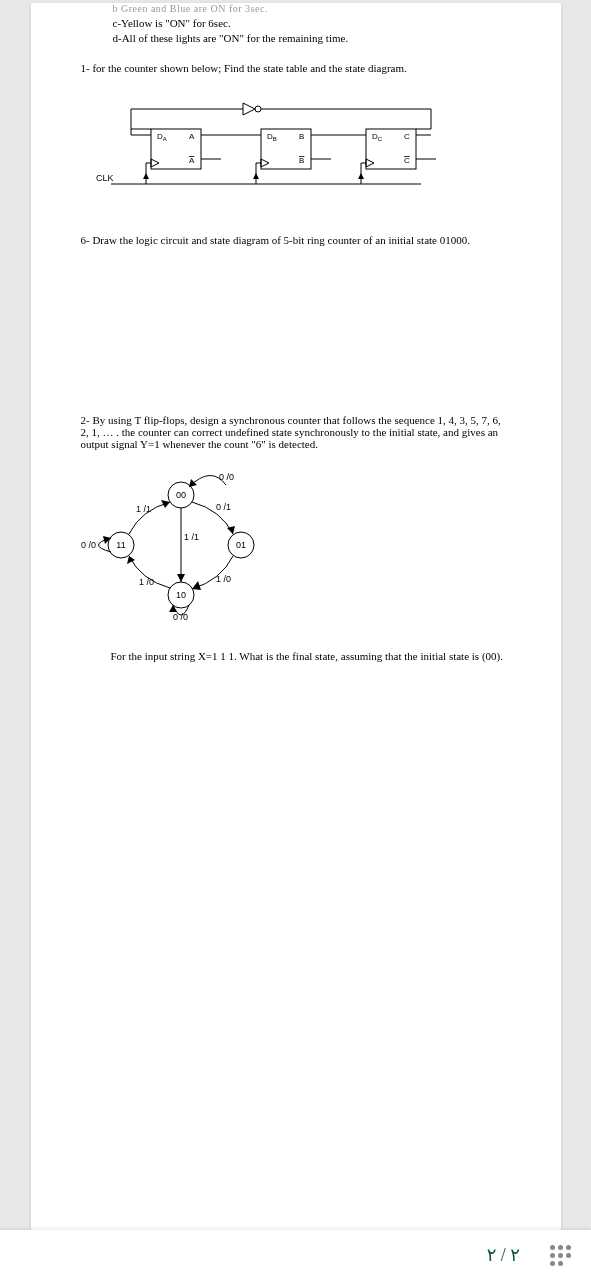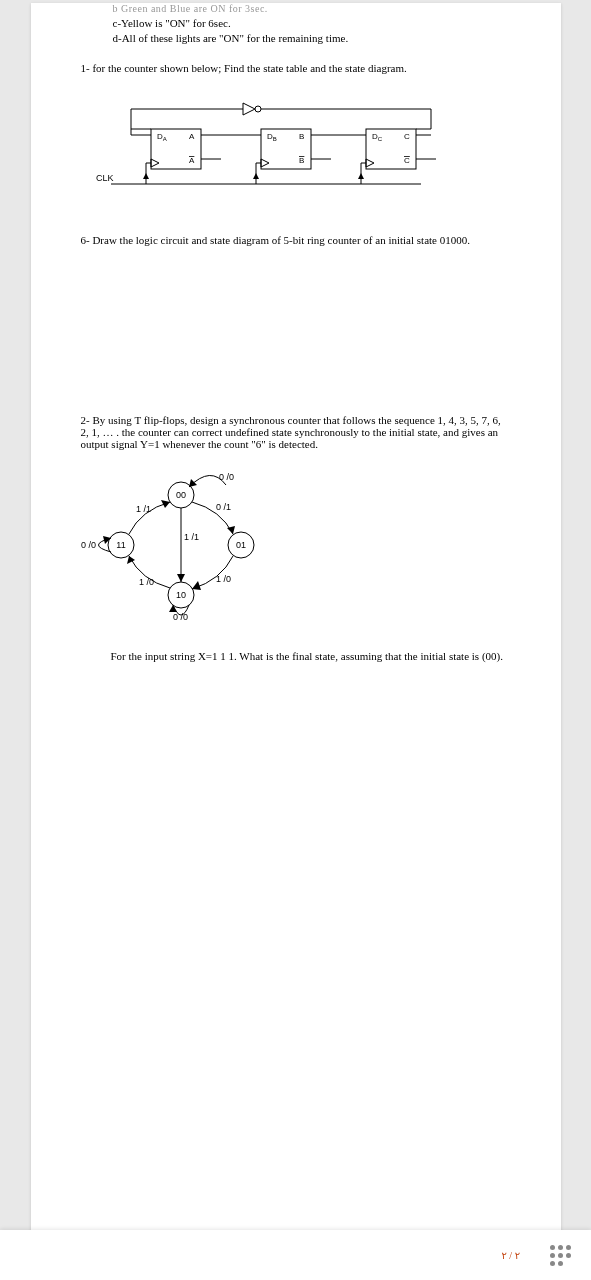--- a/index.html
+++ b/index.html
@@ -56,22 +56,22 @@
       right: 0;
       height: 50px;
       background: #fff;
       box-shadow: 0 -1px 4px rgba(0,0,0,0.1);
       display: flex;
       align-items: center;
       justify-content: flex-end;
       padding: 0 20px;
     }
     .page-indicator {
-      font-size: 10px;
-      color: #c2410c;
+      font-size: 18px;
+      color: #14532d;
       margin-right: 30px;
       letter-spacing: 2px;
     }
     .menu-dots {
       display: grid;
       grid-template-columns: repeat(3, 5px);
       grid-template-rows: repeat(3, 5px);
       gap: 3px;
     }
     .menu-dots span {

